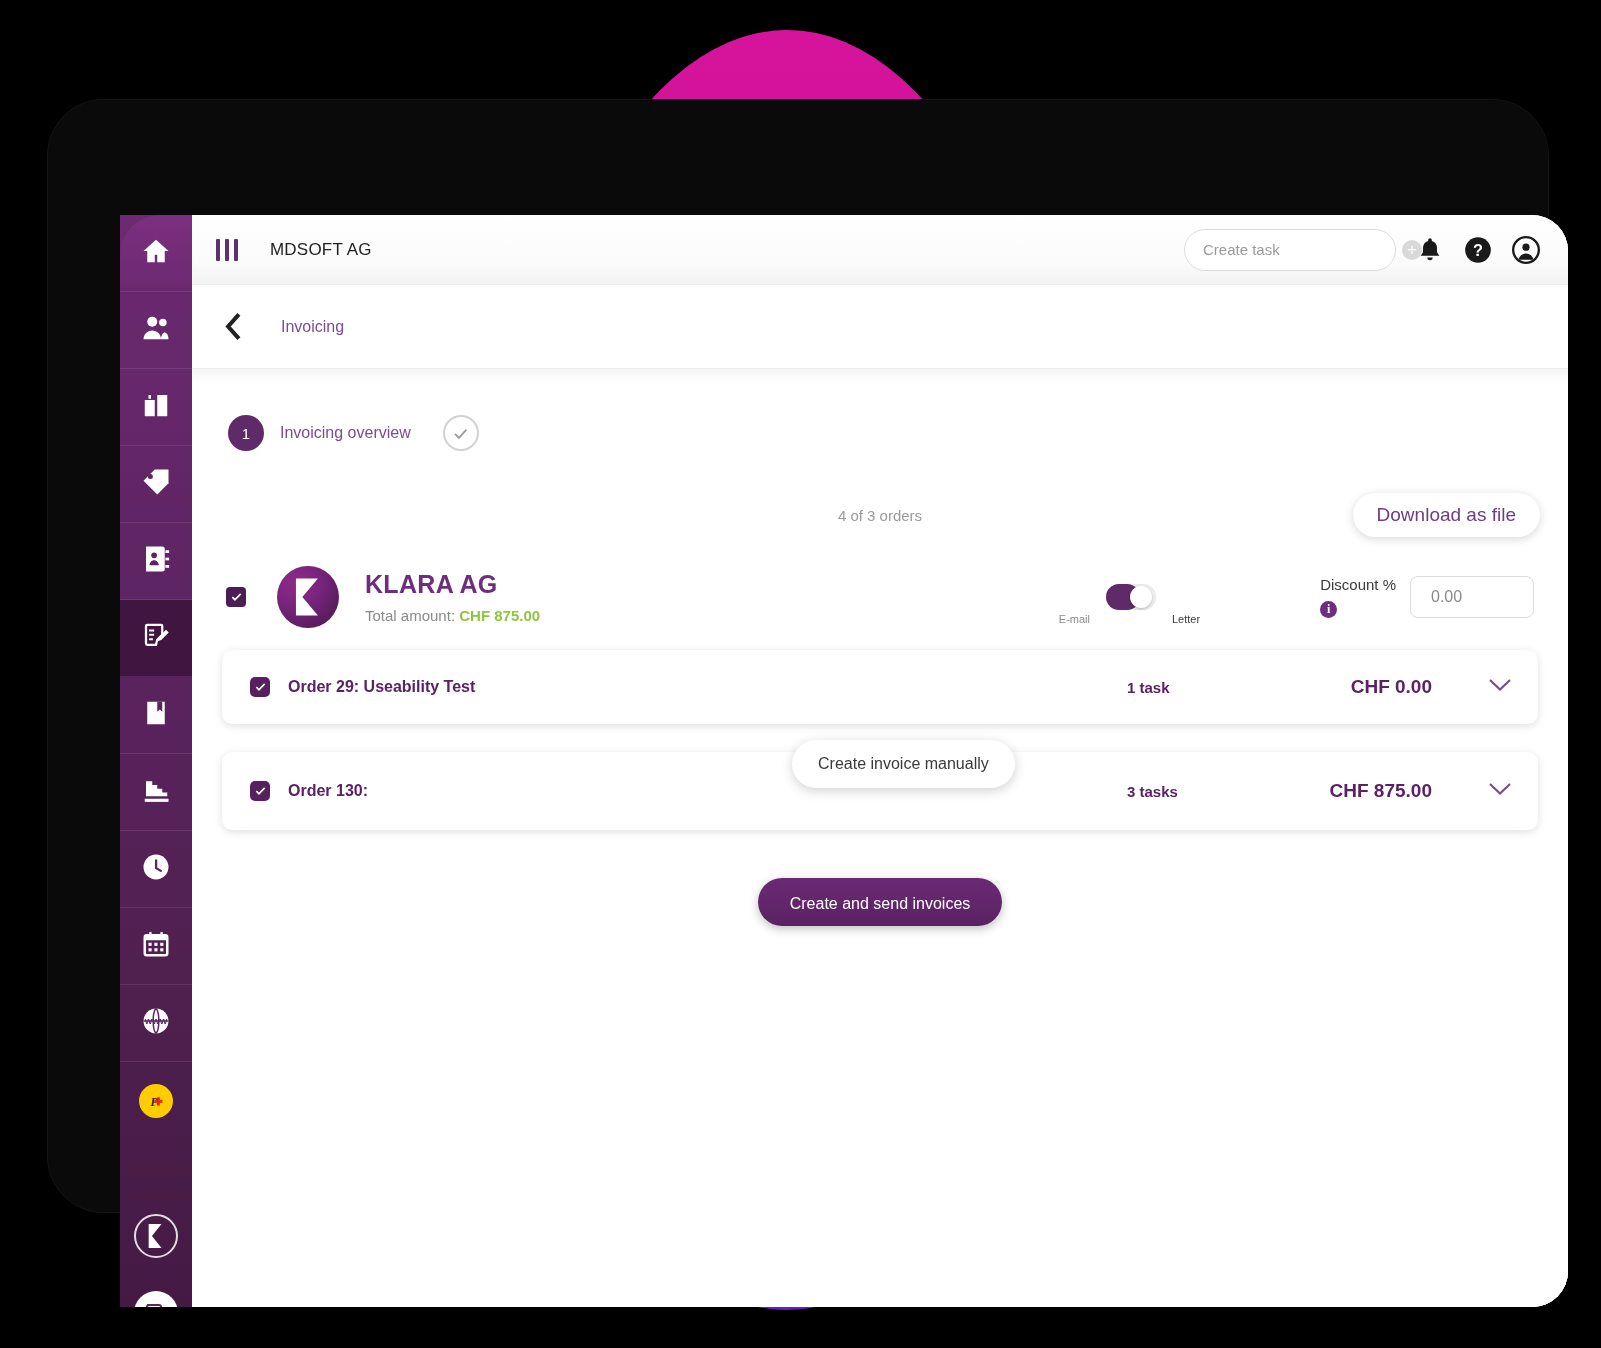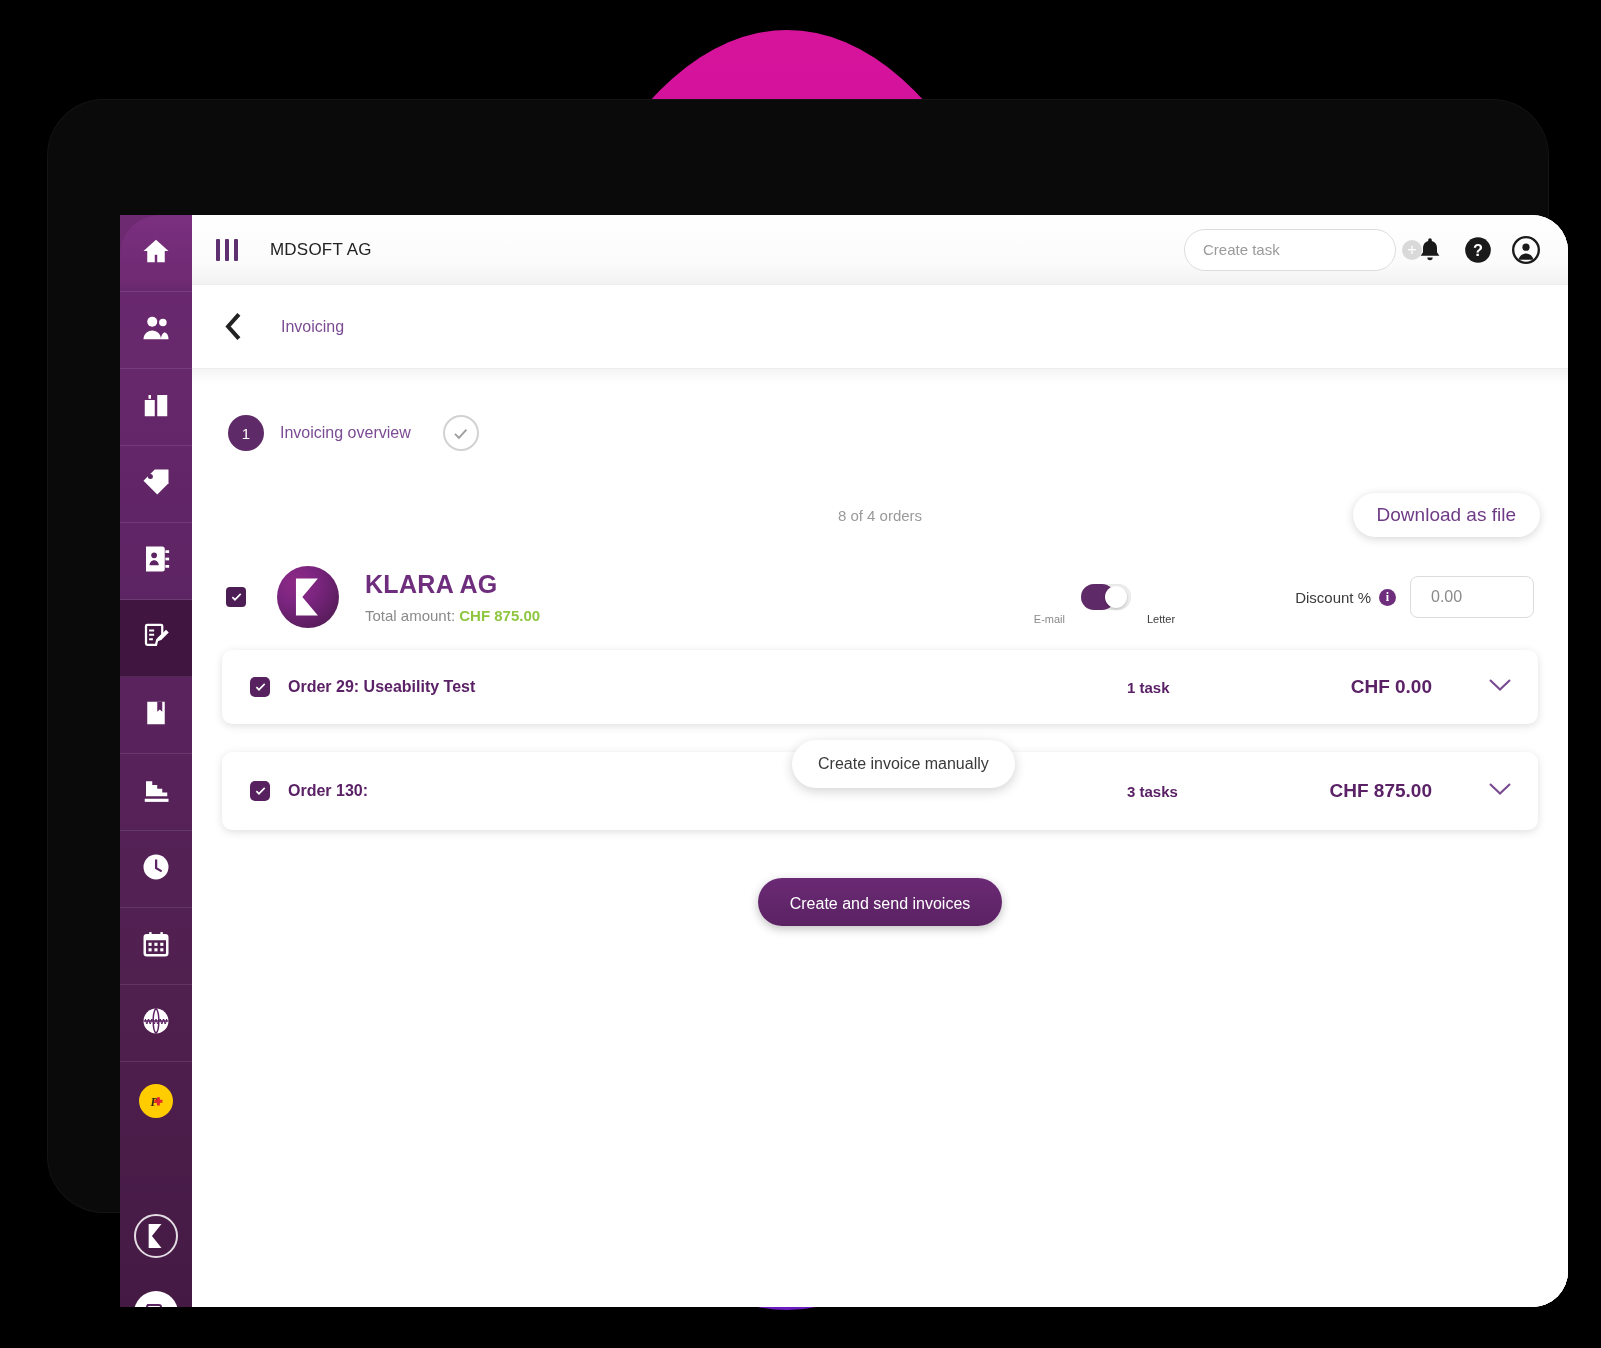--- a/index.html
+++ b/index.html
@@ -178,21 +178,21 @@
     box-shadow: inset 0 0 0 1px #eaeaea;
   }
   .switch .fill {
     position:absolute;left:0;top:0;width:34px;height:26px;border-radius:13px;background:#5f2a68;
   }
   .switch .knob {
     position:absolute;left:24px;top:2px;width:22px;height:22px;border-radius:50%;
     background:#fff; box-shadow:0 1px 3px rgba(0,0,0,.25);
   }
   .discount-group { display:flex; align-items:center; gap:14px; margin-left: 120px; }
-  .disc-label { font-size:15px; color:#3a3a3a; display:flex; align-items:flex-end; gap:8px;}
+  .disc-label { font-size:15px; color:#3a3a3a; display:flex; align-items:flex-start; gap:8px;flex-direction:column;}
   .info-icon {
     width:17px;height:17px;border-radius:50%;background:#6f2d7e;color:#fff;
     font-size:12px; font-weight:bold; display:flex;align-items:center;justify-content:center;
     font-family:"Liberation Serif", serif; cursor:pointer;
   }
   .disc-input {
     width:124px;height:42px;border:1px solid #dcdcdc;border-radius:8px;background:#fff;
     padding: 0 20px; font-size:16px; color:#8a8a8a; outline:none;
     font-family:"Liberation Sans", sans-serif;
   }
@@ -421,21 +421,21 @@
             <span class="step-num">1</span>
             <span class="step-label">Invoicing overview</span>
             <span class="step-check">
               <svg viewBox="0 0 24 24">
                   <path d="M5 12.5 10 17.5 19.5 7"></path>
                 </svg>
             </span>
           </div>
 
           <div class="total-wrap">
-            <div class="orders-line">8 of 4 orders</div>
+            <div class="orders-line">4 of 3 orders</div>
             <button class="download-btn">Download as file</button>
           </div>
 
           <div class="customer-row">
             <span class="cbx">
               <svg viewBox="0 0 16 16">
                   <path d="M2.2 8.3 6.1 12.2 13.9 4.3l-1.4-1.4-6.4 6.4-2.5-2.5z"></path>
                 </svg>
             </span>
             <span class="avatar">

